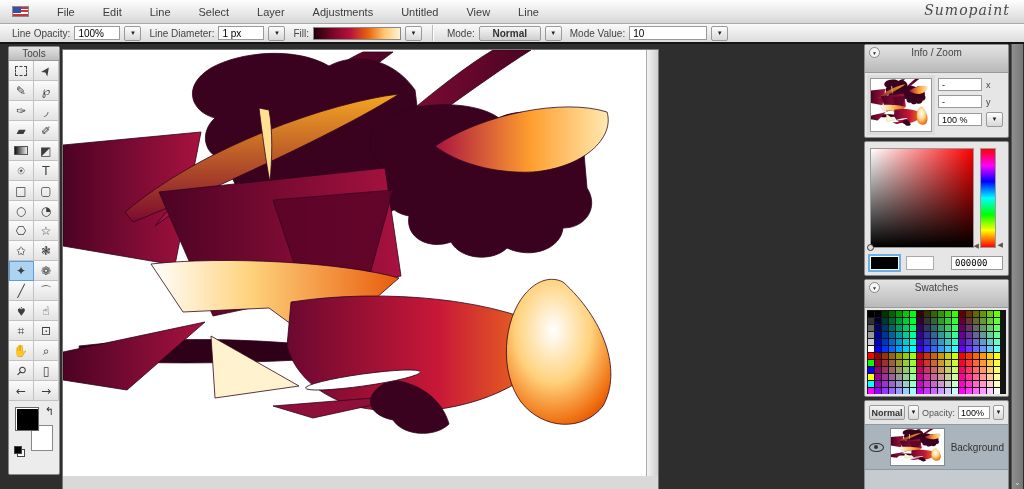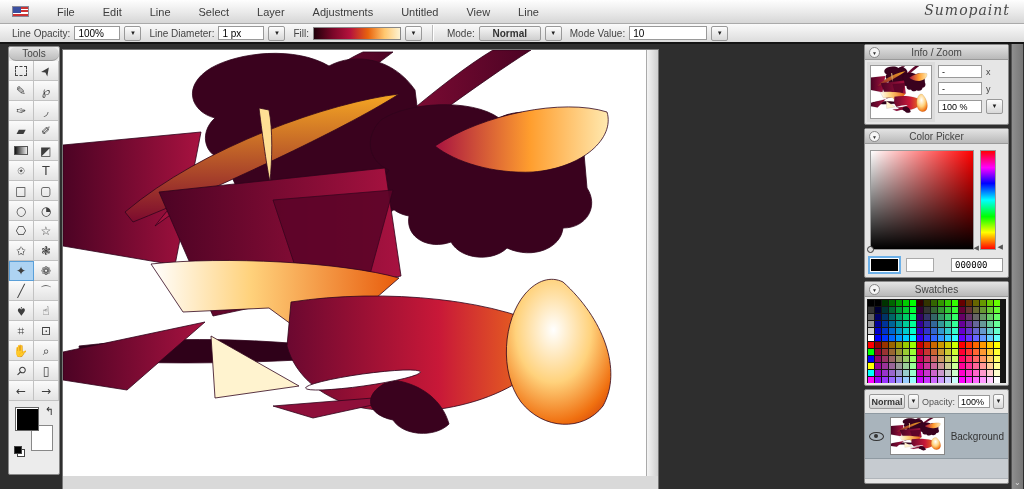--- a/index.html
+++ b/index.html
@@ -33,21 +33,21 @@
     background:linear-gradient(90deg,#20000a,#7a0628 22%,#b5123c 42%,#e8640e 63%,#ffc76f 82%,#fdf3d3); }
   .mode-select { width:62px; height:15px; border:1px solid #999; border-radius:2px;
     background:linear-gradient(#f6f6f6,#cfcfcf); font-size:10px; font-weight:bold; color:#333;
     text-align:center; line-height:14px; }
   .tb-sep { width:1px; height:16px; background:#bbb; margin:0 6px; box-shadow:1px 0 0 #fff; }
 
   
   .tools-panel { position:absolute; left:8px; top:46px; width:52px; height:429px;
     background:#ececec; border:1px solid #888; border-radius:2px; }
   .tools-header { height:14px; background:linear-gradient(#e2e2e2,#bdbdbd);
-    border-bottom:1px solid #999; text-align:center; font-size:10px; color:#444; line-height:14px;border-radius:7px; }
+    border-bottom:1px solid #999; text-align:center; font-size:10px; color:#444; line-height:14px; }
   .tools-grid { display:grid; grid-template-columns:25px 25px; }
   .tool-cell { width:25px; height:20px; border:1px solid #c2c2c2; border-width:0 1px 1px 0;
     background:linear-gradient(#fbfbfb,#e3e3e3); display:flex; align-items:center; justify-content:center;
     cursor:pointer; }
   .tool-cell.selected { background:#aed3f2; outline:1px solid #5a9fd8; outline-offset:-1px; }
   .tool-glyph { font-family:"DejaVu Sans", sans-serif; font-size:12px; color:#3d3d3d; line-height:1; }
   .dashed-box { width:12px; height:10px; border:1px dashed #444; }
   .grad-box { width:14px; height:9px; border:1px solid #555; background:linear-gradient(90deg,#111,#eee); }
   .fgbg { position:relative; height:56px; margin-top:2px; }
   .fg-swatch { position:absolute; left:6px; top:4px; width:24px; height:24px; background:#000;
@@ -70,21 +70,21 @@
     background:radial-gradient(#fff,#ccc); font-size:8px; line-height:9px; text-align:center;
     color:#555; cursor:pointer; }
   .canvas-body { position:relative; width:595px; height:426px; background:#fff; }
   .canvas-art { position:absolute; left:0; top:0; width:583px; height:426px; }
   .canvas-vscroll { position:absolute; right:0; top:0; width:12px; height:426px;
     background:linear-gradient(90deg,#f4f4f4,#cfcfcf); border-left:1px solid #aaa; }
 
   
   .sidebar { position:absolute; left:864px; top:44px; width:145px; }
   .panel { background:#e6e6e6; border:1px solid #8a8a8a; border-radius:2px; margin-bottom:3px; }
-  .panel-header { height:15px; background:linear-gradient(#e3e3e3,#b9b9b9); border-bottom:1px solid #9a9a9a;
+  .panel-header { height:28px; background:linear-gradient(#e3e3e3,#b9b9b9); border-bottom:1px solid #9a9a9a;
     position:relative; text-align:center; font-size:10px; color:#444; line-height:15px; }
   .collapse-btn { position:absolute; left:4px; top:2px; width:11px; height:11px; border:1px solid #888;
     border-radius:50%; background:#f5f5f5; font-size:5px; line-height:10px; text-align:center; color:#333; cursor:pointer; }
   .collapse-btn::after { content:"▼"; }
 
   
   .info-body { display:flex; padding:5px; gap:6px; }
   .info-thumb { width:72px; height:54px; background:#fff; border:1px solid #999; box-shadow:0 0 0 3px #dcdcdc; }
   .info-fields { display:flex; flex-direction:column; gap:4px; }
   .info-row { display:flex; align-items:center; gap:4px; }
@@ -379,24 +379,20 @@
         </div>
         <div class="info-row">
           <input class="sm-input" value="100 %" style="">
           <span class="dd-btn"></span>
         </div>
       </div>
     </div>
   </div>
 
   <div class="panel">
-    <div class="panel-header">
-      <span class="collapse-btn"></span>
-      <span>Color Picker</span>
-    </div>
     <div class="picker-body">
       <div class="picker-top">
         <div class="sv-square">
           <span class="sv-cursor"></span>
           <span class="sv-arrow">◀</span>
         </div>
         <div class="hue-strip">
           <span class="hue-arrow">◀</span>
         </div>
       </div>

